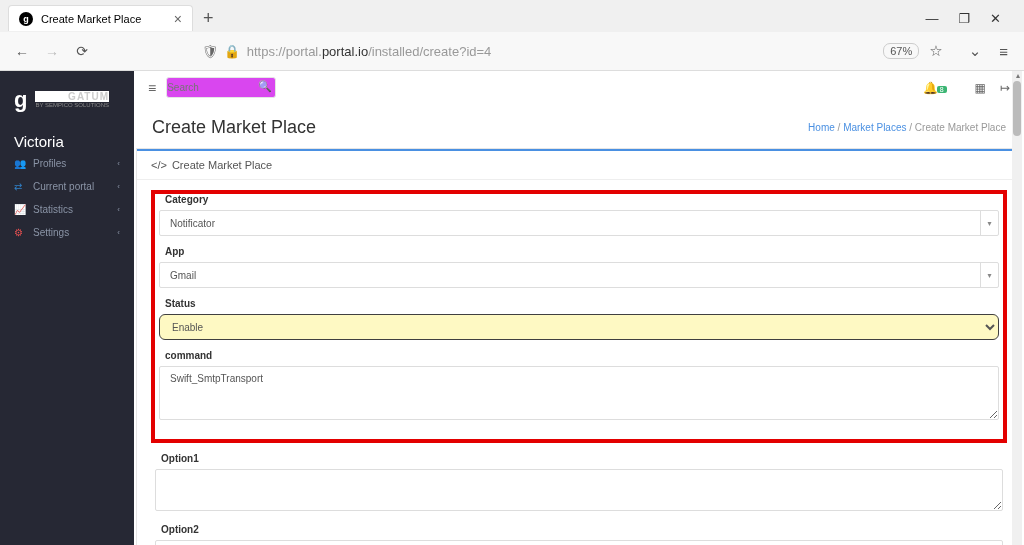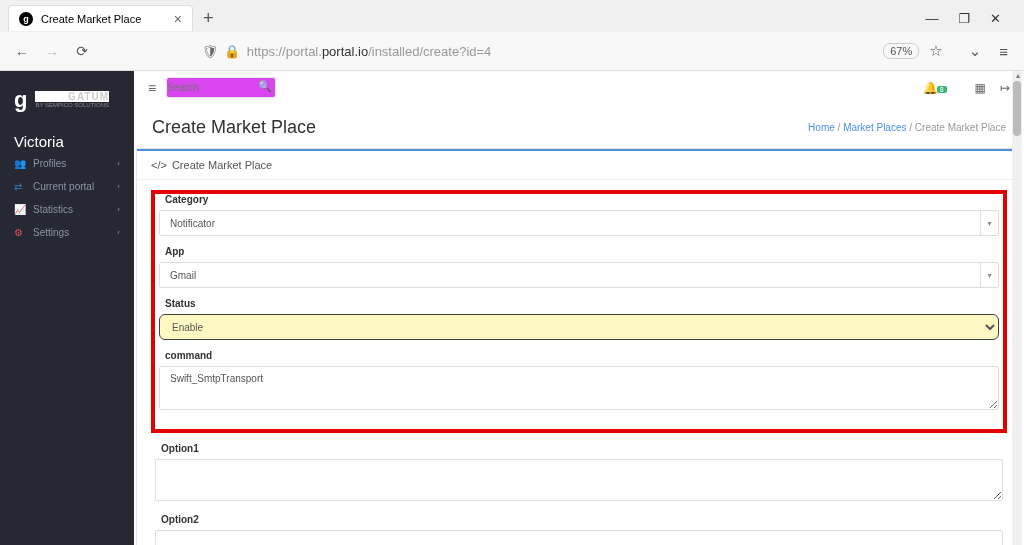--- a/index.html
+++ b/index.html
@@ -63,21 +63,21 @@
 .panel-body { padding: 10px 14px 14px; }
 
 .highlighted-section { border: 4px solid #e30000; margin-bottom: 10px; padding-bottom: 6px; }
 .form-group { margin-bottom: 10px; padding: 0 4px; }
 .form-label { font-size: 10px; font-weight: 600; color: #333; display: block; margin-bottom: 5px; margin-left: 6px; }
 .select2 { display: flex; align-items: center; border: 1px solid #ddd; border-radius: 2px; height: 26px; background: #fff; }
 .select2 .sel-text { flex: 1; padding: 0 10px; font-size: 10px; color: #555; }
 .select2 .sel-arrow { width: 18px; border-left: 1px solid #ddd; text-align: center; font-size: 8px; color: #888; height: 100%; display: flex; align-items: center; justify-content: center; }
 select.native-select { width: 100%; height: 26px; border: 1px solid #404040; border-radius: 6px; padding: 0 8px; font-size: 10px; color: #555; background: #fef9c3; }
 textarea { width: 100%; border: 1px solid #ddd; border-radius: 2px; padding: 6px 10px; font-size: 10px; color: #555; resize: both; font-family: inherit; }
-.ta-short { height: 44px; }
+.ta-short { height: 54px; }
 .ta-med { height: 42px; }
 
 .scroll-track { position: absolute; right: 2px; top: 0; width: 10px; height: 100%; background: #f0f0f0; }
 .scroll-thumb { position: absolute; right: 1px; top: 10px; width: 8px; height: 55px; background: #bbb; border-radius: 4px; }
 .scroll-up { position: absolute; right: 2px; top: 0; font-size: 8px; color: #777; }
 </style>
 </head>
 <body>
 
 <div class="browser-chrome">

